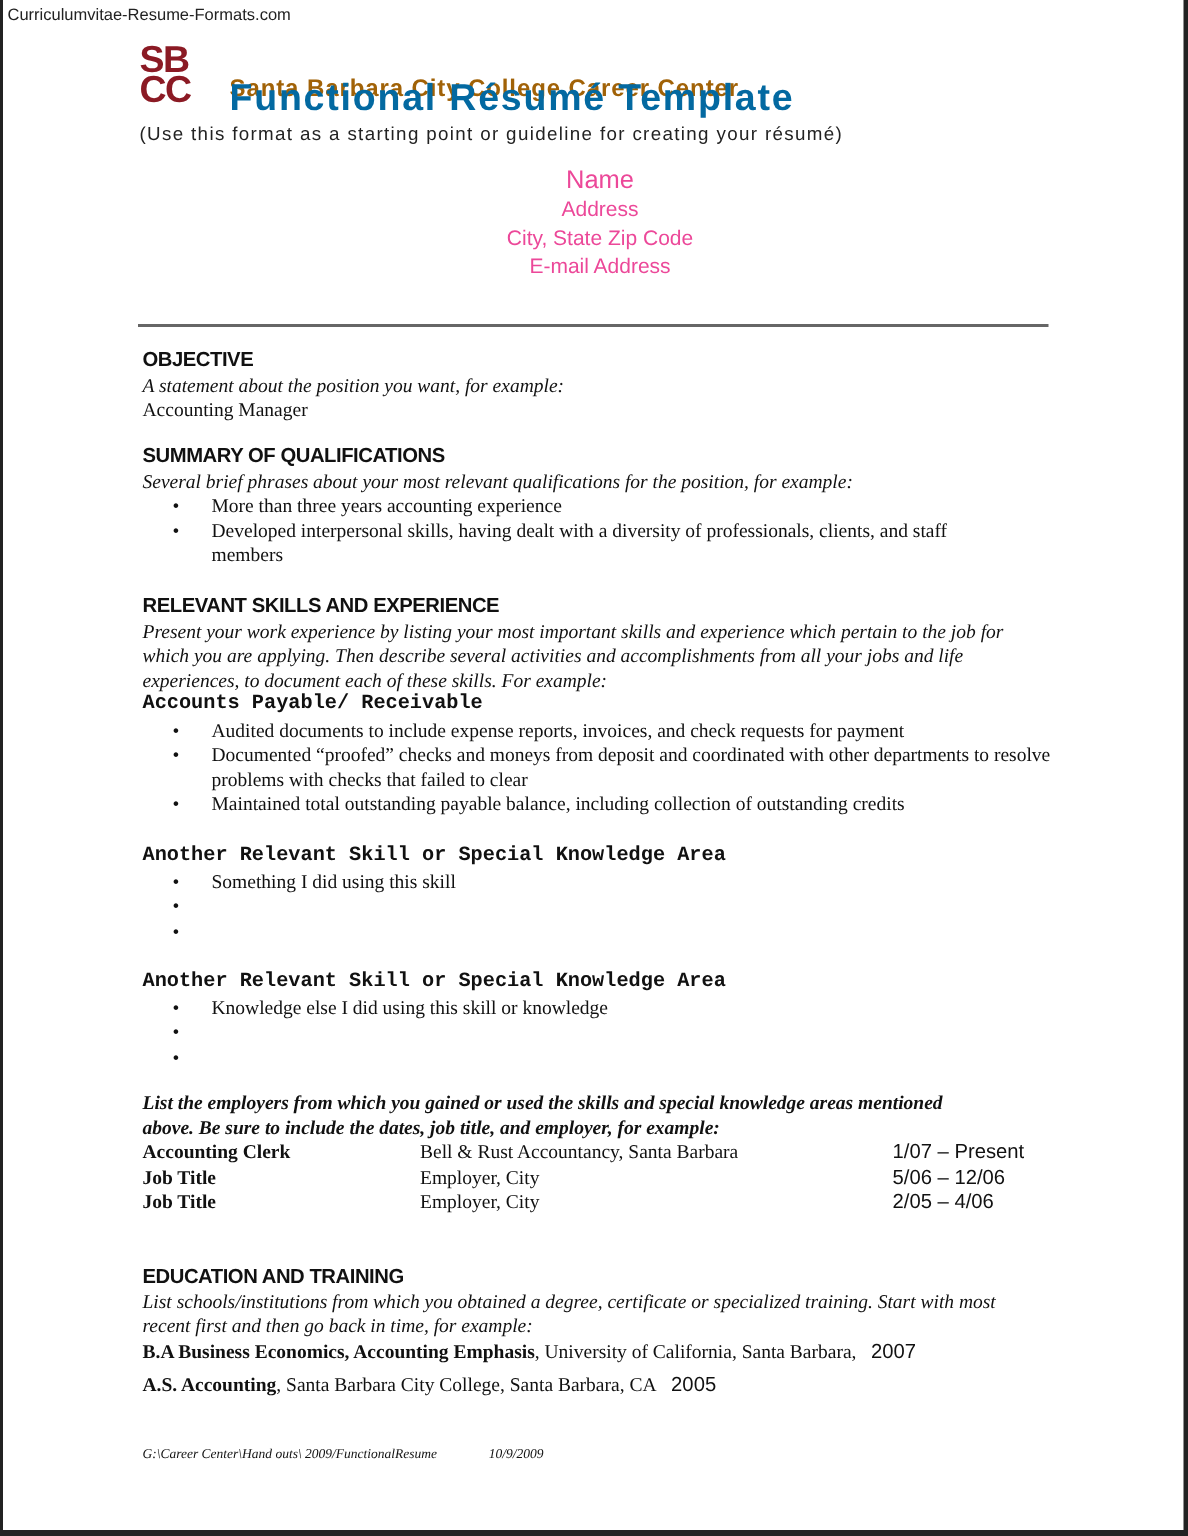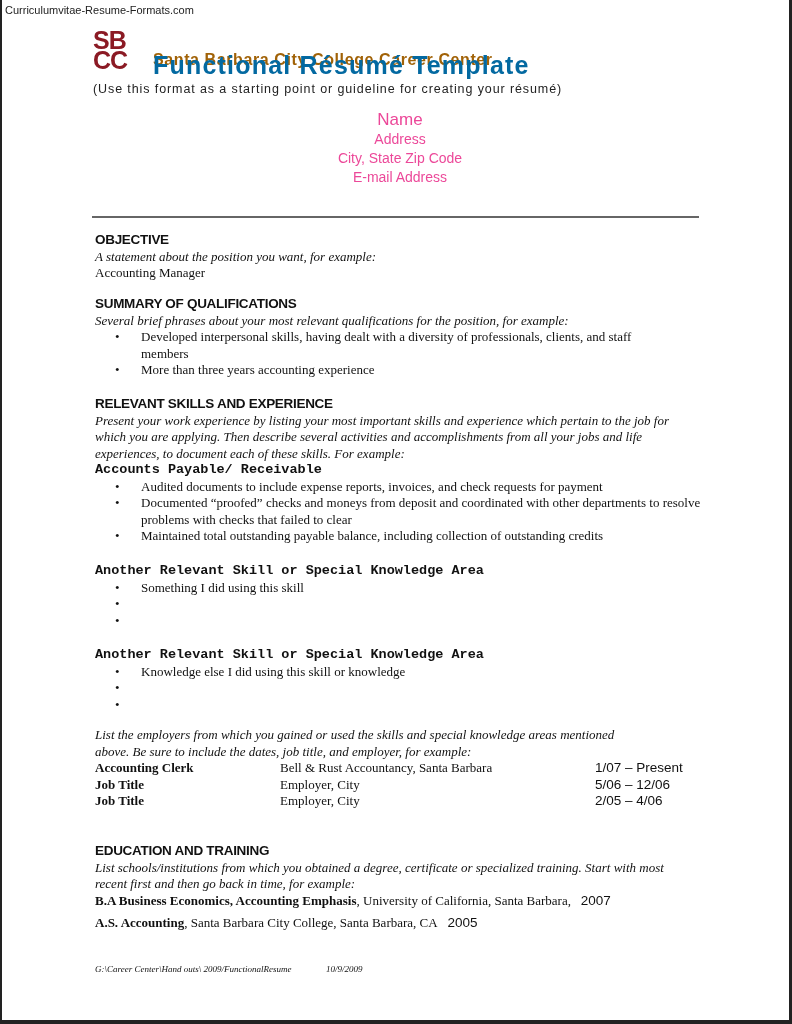--- a/index.html
+++ b/index.html
@@ -52,22 +52,22 @@
 <div class="sec" style="top:232px;">
   <div class="h">OBJECTIVE</div>
   <div class="it">A statement about the position you want, for example:</div>
   <div>Accounting Manager</div>
 </div>
 
 <div class="sec" style="top:296px;">
   <div class="h">SUMMARY OF QUALIFICATIONS</div>
   <div class="it">Several brief phrases about your most relevant qualifications for the position, for example:</div>
   <ul>
+    <li>More than three years accounting experience</li>
     <li style="padding-right:30px;">Developed interpersonal skills, having dealt with a diversity of professionals, clients, and staff members</li>
-    <li>More than three years accounting experience</li>
   </ul>
 </div>
 
 <div class="sec" style="top:396px;">
   <div class="h">RELEVANT SKILLS AND EXPERIENCE</div>
   <div class="it" style="padding-right:10px;">Present your work experience by listing your most important skills and experience which pertain to the job for which you are applying. Then describe several activities and accomplishments from all your jobs and life experiences, to document each of these skills. For example:</div>
   <div class="sub">Accounts Payable/ Receivable</div>
   <ul>
     <li>Audited documents to include expense reports, invoices, and check requests for payment</li>
     <li>Documented “proofed” checks and moneys from deposit and coordinated with other departments to resolve problems with checks that failed to clear</li>
@@ -87,21 +87,21 @@
 <div class="sec" style="top:647px;">
   <div class="sub">Another Relevant Skill or Special Knowledge Area</div>
   <ul>
     <li>Knowledge else I did using this skill or knowledge</li>
     <li></li>
     <li></li>
   </ul>
 </div>
 
 <div class="sec" style="top:727px;">
-  <div class="it" style="padding-right:60px;">List the employers from which you gained or used the skills and special knowledge areas mentioned above. Be sure to include the dates, job title, and employer, for example:</div>
+  <div class="it" style="padding-right:60px;font-weight:bold;">List the employers from which you gained or used the skills and special knowledge areas mentioned above. Be sure to include the dates, job title, and employer, for example:</div>
   <div class="row">
     <div class="c1">Accounting Clerk</div>
     <div class="c2">Bell &amp; Rust Accountancy, Santa Barbara</div>
     <div class="c3">1/07 – Present</div>
   </div>
   <div class="row">
     <div class="c1">Job Title</div>
     <div class="c2">Employer, City</div>
     <div class="c3">5/06 – 12/06</div>
   </div>

